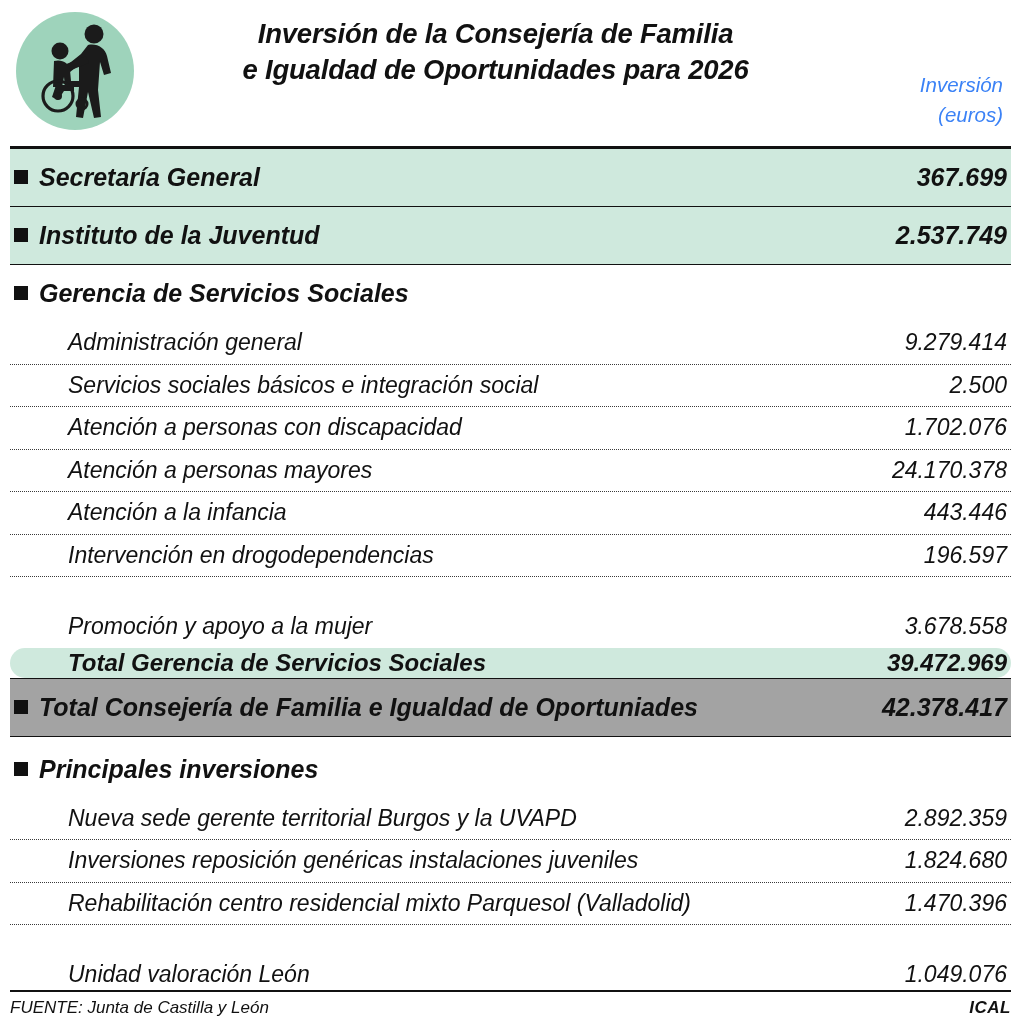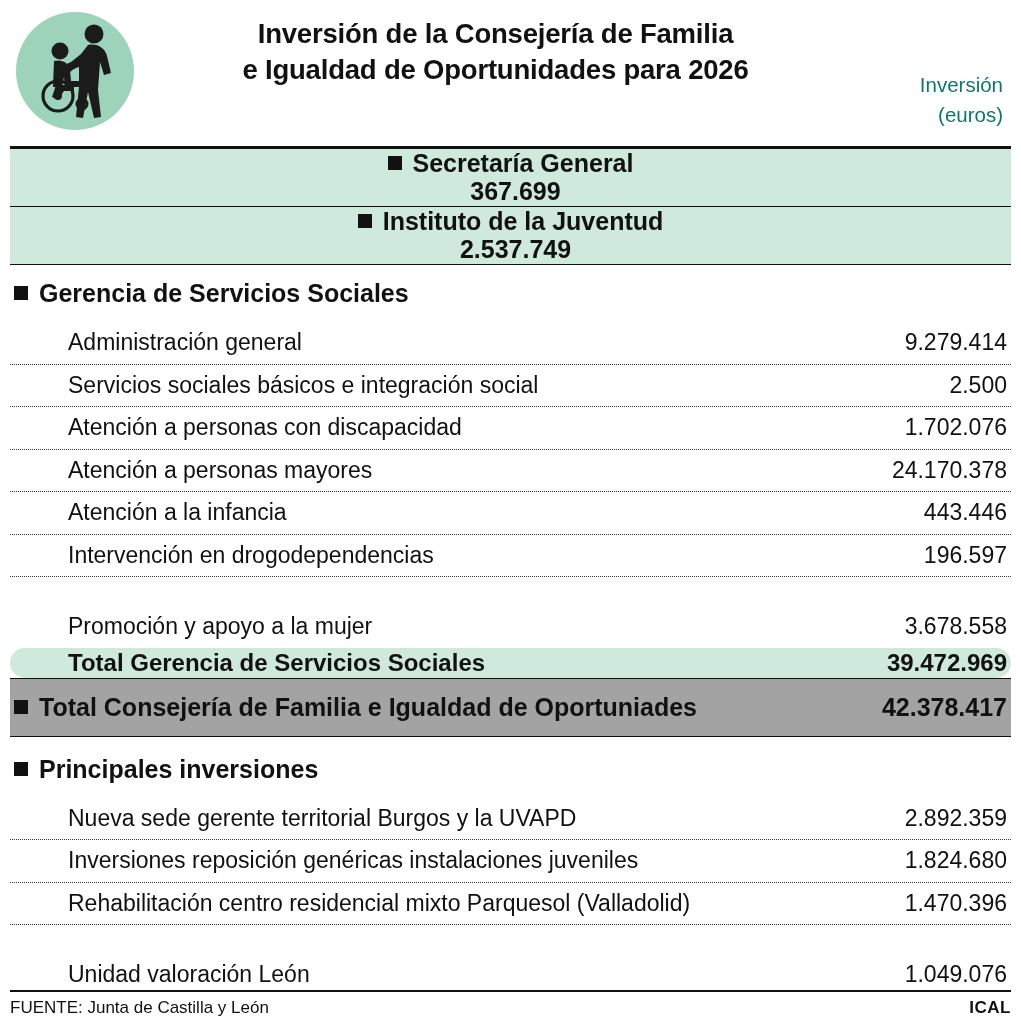--- a/index.html
+++ b/index.html
@@ -14,20 +14,21 @@
     font-family: "Liberation Sans", sans-serif;
     color: #111111;
     position: relative;
     overflow: hidden;
   }
   .page {
     width: 1021px;
     height: 1024px;
     position: relative;
     padding: 0 10px;
+    font-style: italic;
   }
 
   
   .header {
     display: flex;
     align-items: flex-start;
     padding-top: 8px;
     height: 146px;
   }
   .logo-wrap {
@@ -61,21 +62,21 @@
   .unit-wrap {
     width: 150px;
     flex: 0 0 150px;
     text-align: right;
     padding-top: 62px;
     padding-right: 8px;
   }
   .unit-line {
     font-size: 20.5px;
     line-height: 1.45;
-    color: #0f766e;
+    color: #3b82f6;
   }
 
   
   .rule-thick {
     border-top: 3px solid #111;
   }
   .rule-thin {
     border-top: 1.5px solid #111;
   }
   .row {
@@ -94,21 +95,21 @@
     white-space: nowrap;
     padding-left: 10px;
   }
 
   
   .row-section {
     height: 57px;
     font-size: 25px;
     font-weight: bold;
   }
-  .row-section.shaded { background: #cfe9dd; flex-direction: column; }
+  .row-section.shaded { background: #cfe9dd; }
   .row-section.solid  { background: #a3a3a3; }
   .bullet {
     display: inline-block;
     width: 14px;
     height: 14px;
     background: #111;
     margin-right: 11px;
     position: relative;
     top: -2px;
   }

